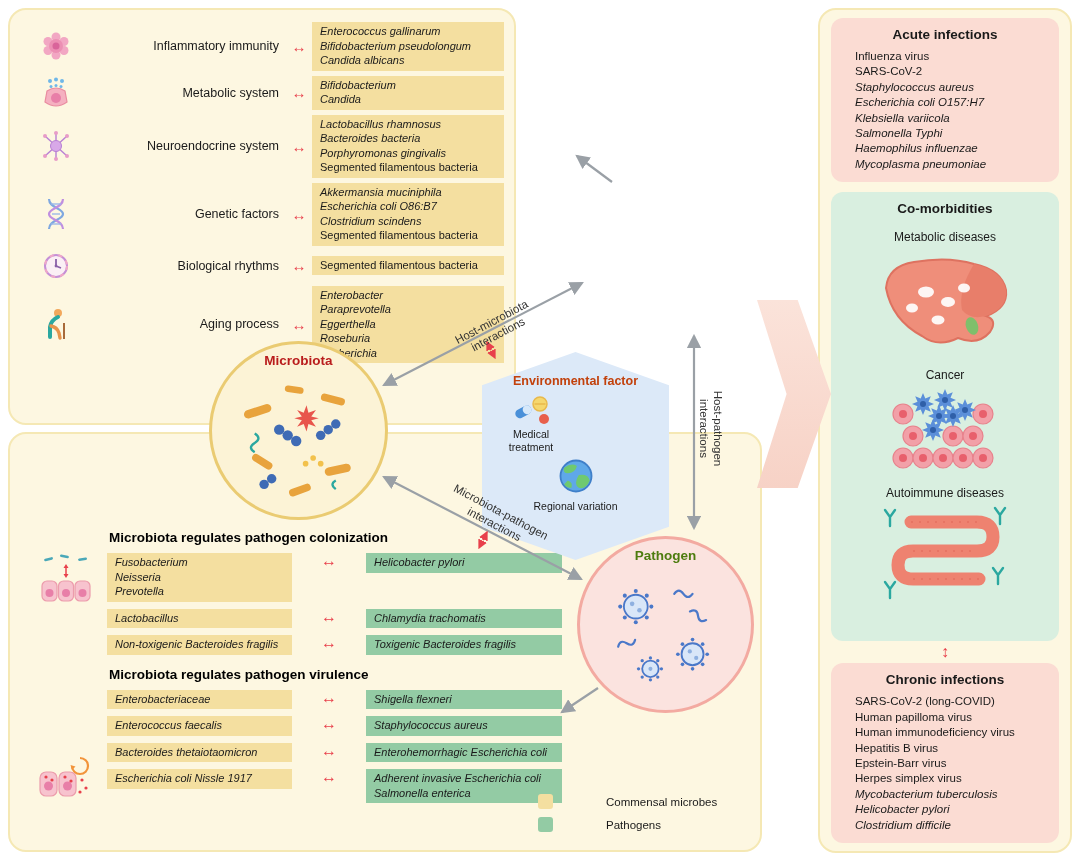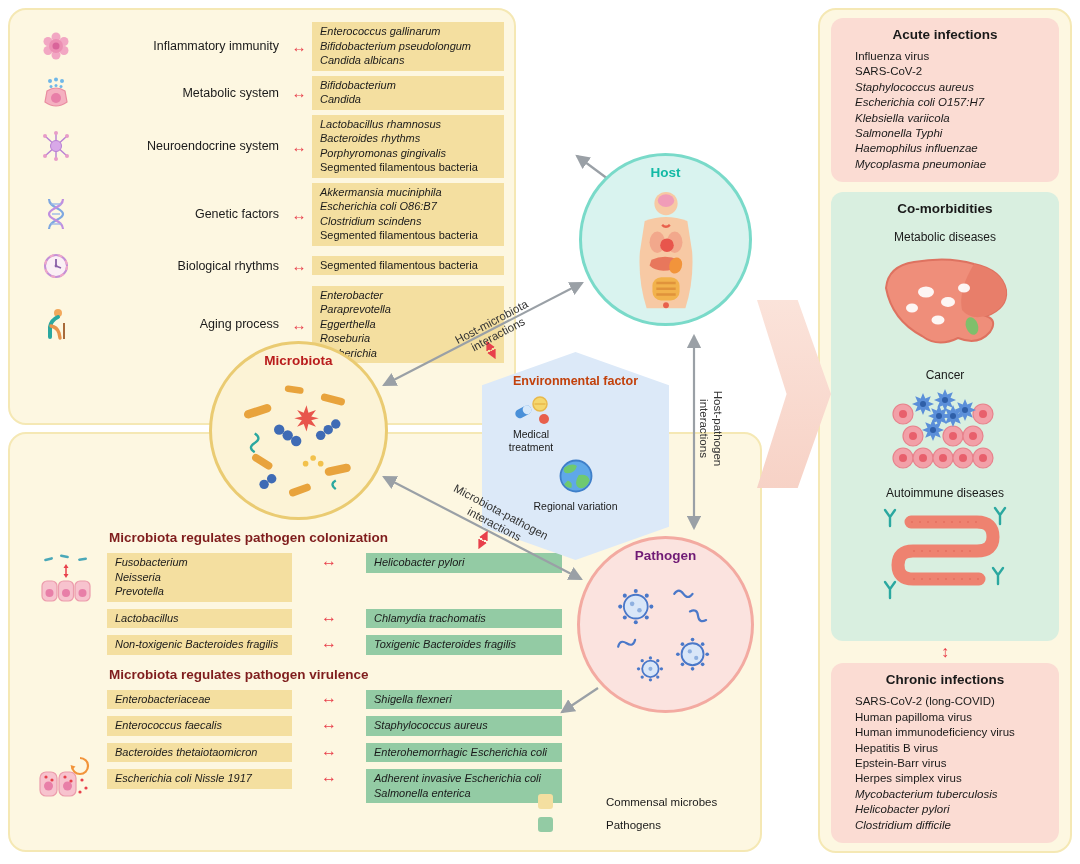--- a/index.html
+++ b/index.html
@@ -15,21 +15,21 @@
   .hf-icon{flex:0 0 64px;display:flex;justify-content:center;align-items:center;}
   .hf-label{flex:1;text-align:right;font-size:12.5px;padding-right:7px;white-space:nowrap;}
   .arr-lr{flex:0 0 26px;text-align:center;color:#E8404B;font-weight:bold;font-size:15px;line-height:1;}
   .tan-box{background:#F4DFA0;padding:2px 8px 3px;font-size:11px;line-height:14.5px;}
   .hf-row .tan-box{flex:0 0 192px;}
   .it{font-style:italic;}
 
   
   #reg-panel{left:8px;top:432px;width:754px;height:420px;z-index:1;}
   .reg-content{position:absolute;left:97px;top:96px;width:480px;}
-  .section-title{font-size:13.5px;font-weight:bold;color:#7f1d1d;margin:0 0 8px 2px;}
+  .section-title{font-size:13.5px;font-weight:bold;color:#000000;margin:0 0 8px 2px;}
   .section-title.second{margin-top:12px;}
   .pair-row{display:flex;align-items:flex-start;margin-bottom:7px;gap:21px;}
   .pair-left{flex:0 0 185px;}
   .pair-row .arr-lr{flex:0 0 32px;font-size:16px;}
   .green-box{background:#93CBA4;padding:2px 8px 3px;font-size:11px;line-height:14.5px;flex:0 0 196px;}
   .side-icon{position:absolute;}
   #epi-icon{left:28px;top:118px;}
   #inf-icon{left:26px;top:316px;}
   .legend{position:absolute;left:528px;top:360px;}
   .legend-row{display:flex;align-items:center;margin-bottom:8px;}
@@ -47,21 +47,21 @@
     clip-path:polygon(0% 0%,55% 0%,100% 50%,55% 100%,0% 100%,40% 50%);}
 
   
   .circle{position:absolute;border-radius:50%;z-index:5;display:flex;flex-direction:column;align-items:center;overflow:hidden;}
   #microbiota-circle{left:209px;top:341px;width:179px;height:179px;background:#FCF3D6;border:3px solid #EACB72;}
   #host-circle{left:579px;top:153px;width:173px;height:173px;background:#D9F3EF;border:3px solid #79DAC9;}
   #pathogen-circle{left:577px;top:536px;width:177px;height:177px;background:#FBE3DF;border:3px solid #F3AAA1;}
   .circle-label{font-weight:bold;font-size:13.5px;margin-top:9px;}
   #microbiota-circle .circle-label{color:#b91c1c;}
   #host-circle .circle-label{color:#12B9A5;}
-  #pathogen-circle .circle-label{color:#701a75;}
+  #pathogen-circle .circle-label{color:#4d7c0f;}
   .circle-art{flex:1;display:flex;align-items:center;justify-content:center;margin-top:-4px;}
 
   
   #hexagon{position:absolute;left:482px;top:352px;width:187px;height:208px;background:#DCE9F8;z-index:4;
     clip-path:polygon(50% 0%,100% 16%,100% 84%,50% 100%,0% 84%,0% 16%);
     text-align:center;padding-top:22px;}
   .env-title{color:#c2410c;font-weight:bold;font-size:12.5px;}
   .env-row{display:flex;justify-content:space-between;padding:6px 16px 0;}
   .env-item{width:66px;}
   .env-icon{height:32px;display:flex;align-items:center;justify-content:center;}
@@ -155,21 +155,21 @@
               <circle cx="5" cy="25" r="2" fill="#E89CC8"></circle>
               <circle cx="27" cy="25" r="2" fill="#E89CC8"></circle>
               <circle cx="16" cy="2" r="2" fill="#E89CC8"></circle>
               <circle cx="16" cy="28" r="2" fill="#E89CC8"></circle>
             </svg>
           </div>
           <div class="hf-label">Neuroendocrine system</div>
           <div class="arr-lr">↔</div>
           <div class="tan-box">
             <div class="line it">Lactobacillus rhamnosus</div>
-            <div class="line it">Bacteroides rhythms</div>
+            <div class="line it">Bacteroides bacteria</div>
             <div class="line it">Porphyromonas gingivalis</div>
             <div class="line">Segmented filamentous bacteria</div>
           </div>
         </div>
         <div class="hf-row">
           <div class="hf-icon">
             <svg width="30" height="34" viewBox="0 0 30 34">
               <path d="M8,2 C8,11 22,11 22,17 C22,23 8,23 8,32" stroke="#7FA8E0" stroke-width="2.2" fill="none"></path>
               <path d="M22,2 C22,11 8,11 8,17 C8,23 22,23 22,32" stroke="#C08FE0" stroke-width="2.2" fill="none"></path>
               <g stroke="#9BB8E8" stroke-width="1.4">
@@ -426,39 +426,20 @@
             <circle cx="44" cy="110" r="5"></circle>
           </g>
           <path d="M78,40 l3,-8 2,8 8,-3 -5,7 8,2 -8,2 5,7 -8,-3 -2,8 -3,-8 -7,3 5,-7 -8,-2 8,-2 -5,-7 Z" fill="#E8554C"></path>
           <path d="M26,62 q8,5 0,10 q-8,5 0,10" stroke="#2BA8A0" stroke-width="2.5" fill="none"></path>
           <path d="M112,112 q-7,4 0,9" stroke="#2BA8A0" stroke-width="2.5" fill="none"></path>
           <g fill="#F2C14C">
             <circle cx="88" cy="88" r="3"></circle>
             <circle cx="96" cy="94" r="3"></circle>
             <circle cx="80" cy="94" r="3"></circle>
           </g>
-        </svg>
-      </div>
-  </div>
-  <div class="circle" id="host-circle">
-    <div class="circle-label">Host</div>
-    <div class="circle-art" id="host-art">
-        <svg width="116" height="124" viewBox="0 0 118 128">
-          <circle cx="59" cy="16" r="12" fill="#F7C9A4"></circle>
-          <path d="M37,34 Q59,26 81,34 L86,66 Q88,96 79,124 L39,124 Q30,96 32,66 Z" fill="#F7C9A4"></path>
-          <ellipse cx="59" cy="13" rx="8.5" ry="6.5" fill="#F09CB8"></ellipse>
-          <path d="M55,38 q4,4 8,0" stroke="#E8604C" stroke-width="2.5" fill="none"></path>
-          <ellipse cx="50" cy="56" rx="8" ry="11" fill="#F2A88C"></ellipse>
-          <ellipse cx="68" cy="56" rx="8" ry="11" fill="#F2A88C"></ellipse>
-          <circle cx="60" cy="59" r="7" fill="#E8554C"></circle>
-          <path d="M44,74 q14,-6 28,0 q2,8 -6,10 q-16,4 -24,-4 Z" fill="#E8775C"></path>
-          <ellipse cx="69" cy="80" rx="6.5" ry="8.5" fill="#F2943B" transform="rotate(20 69 80)"></ellipse>
-          <rect x="45" y="92" width="28" height="24" rx="9" fill="#F2B24C"></rect>
-          <path d="M49,98 h20 M49,104 h20 M49,110 h20" stroke="#E0933B" stroke-width="2.5" fill="none"></path>
-          <circle cx="59" cy="121" r="3" fill="#E8604C"></circle>
         </svg>
       </div>
   </div>
   <div class="circle" id="pathogen-circle">
     <div class="circle-label">Pathogen</div>
     <div class="circle-art" id="pathogen-art">
         <svg width="148" height="130" viewBox="0 0 150 142">
           <g stroke="#4A78C9" fill="#D9E6F8" stroke-width="2">
             <circle cx="42" cy="40" r="13"></circle>
             <circle cx="104" cy="92" r="12"></circle>

